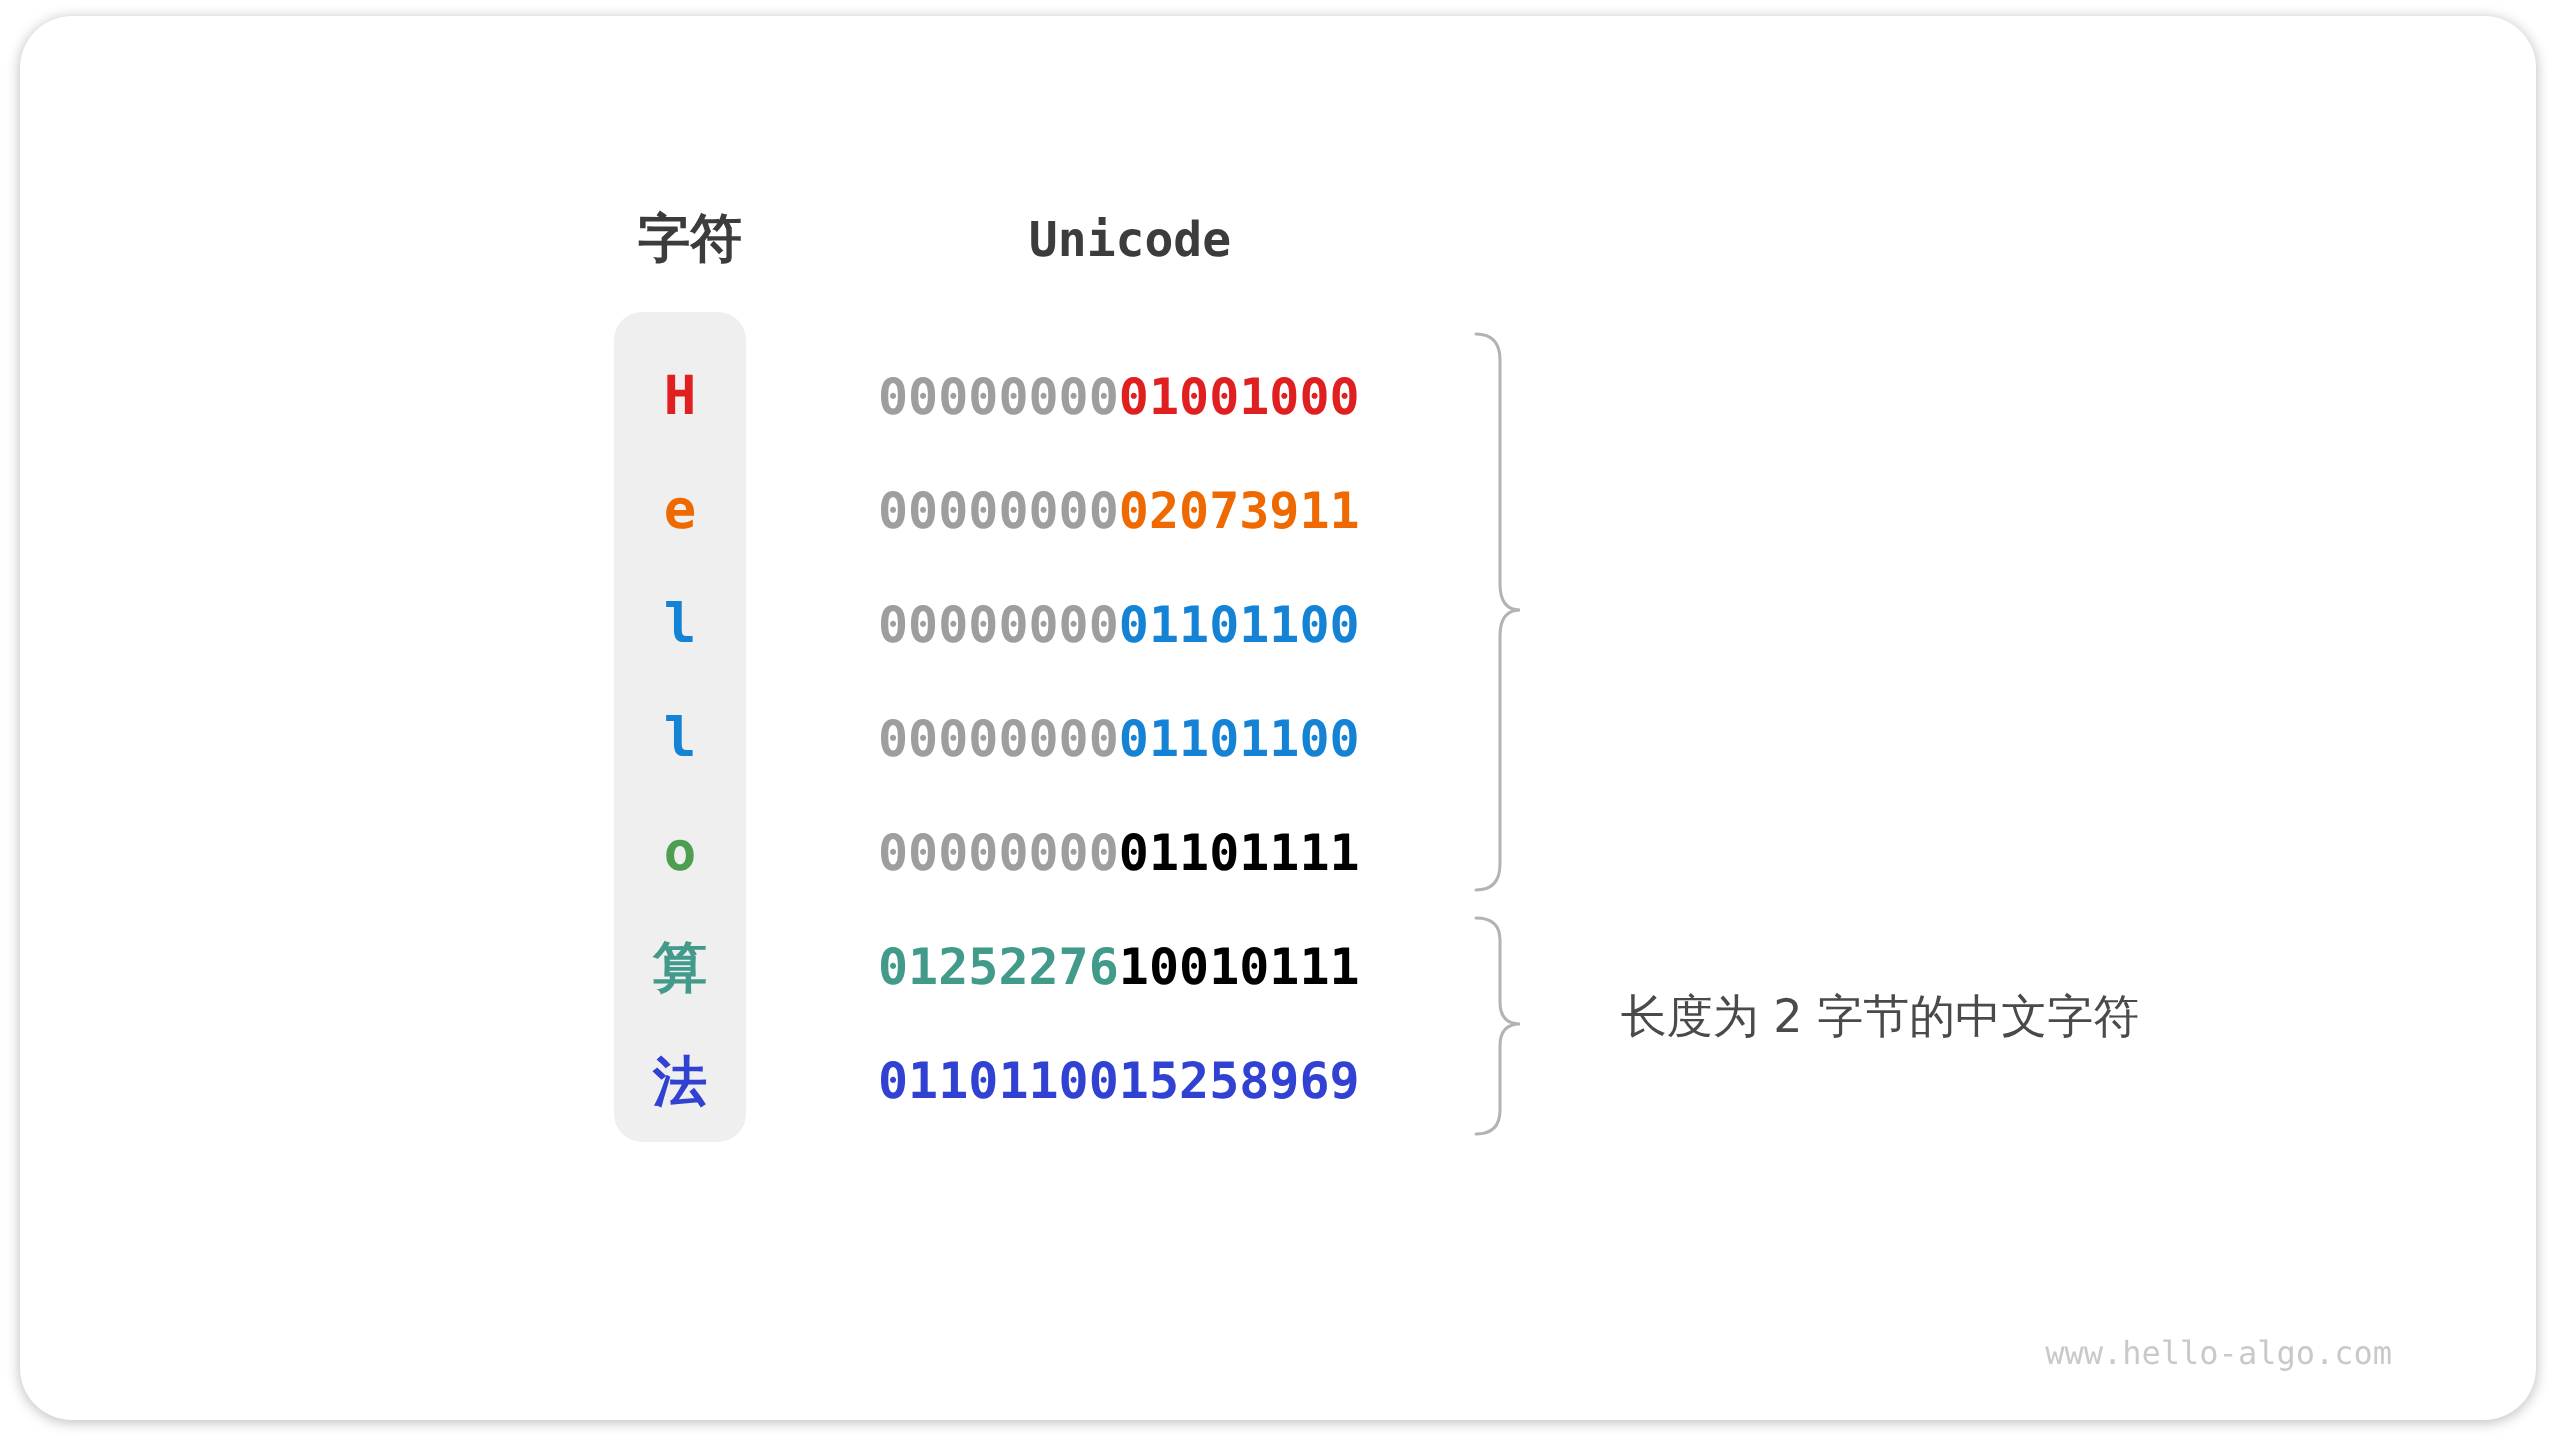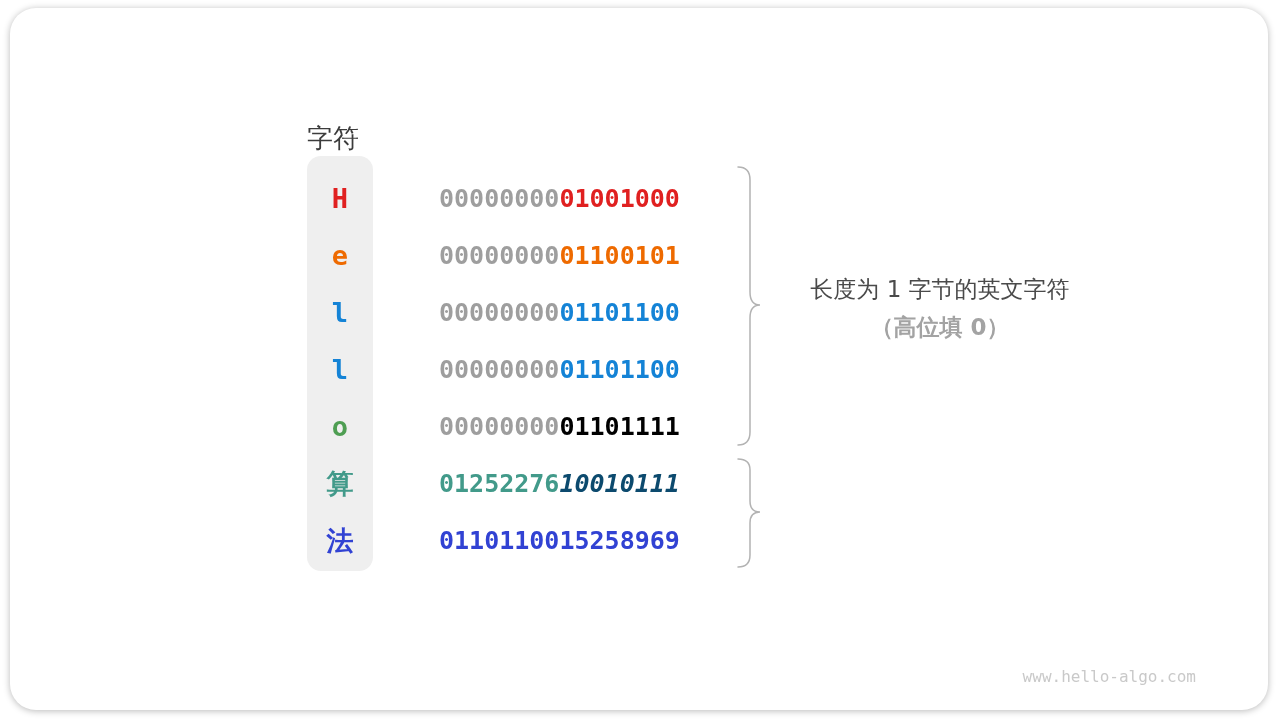--- a/index.html
+++ b/index.html
@@ -20,24 +20,25 @@
     left: 10px;
     top: 8px;
     width: 1258px;
     height: 702px;
     background: #ffffff;
     border-radius: 26px;
     box-shadow: 0 1px 7px rgba(0,0,0,0.28);
   }
   .col-header {
     position: absolute;
-    top: 114px;
+    top: 96px;
     height: 32px;
     line-height: 32px;
-    font-weight: normal;
+    text-align: center;
+    font-weight: bold;
     color: var(--header-text, #3c3c3c);
   }
   .col-header.char {
     left: 297px;
     width: 76px;
     font-size: 26px;
     font-family: "DejaVu Sans", sans-serif;
   }
   .col-header.unicode {
     left: 419px;
@@ -115,37 +116,38 @@
   }
 </style>
 </head>
 <body>
 
 <div class="canvas">
   <div class="card">
 
     <div class="col-header char">字符</div>
 
+    <div class="col-header unicode">Unicode</div>
 
     <div class="char-col-bg"></div>
 
     <div id="rows">
   <div class="row" style="top: 162px;">
     <div class="char-cell" style="color: rgb(224, 32, 32);">H</div>
     <div class="bits-cell">
       <span class="byte high" style="color: rgb(158, 158, 158);">00000000</span>
       <span class="byte low" style="color: rgb(224, 32, 32);">01001000</span>
     </div>
   </div>
 
   <div class="row" style="top: 219px;">
     <div class="char-cell" style="color: rgb(238, 106, 0);">e</div>
     <div class="bits-cell">
       <span class="byte high" style="color: rgb(158, 158, 158);">00000000</span>
-      <span class="byte low" style="color: rgb(238, 106, 0);">01100101</span>
+      <span class="byte low" style="color: rgb(238, 106, 0);">02073911</span>
     </div>
   </div>
 
   <div class="row" style="top: 276px;">
     <div class="char-cell" style="color: rgb(20, 131, 214);">l</div>
     <div class="bits-cell">
       <span class="byte high" style="color: rgb(158, 158, 158);">00000000</span>
       <span class="byte low" style="color: rgb(20, 131, 214);">01101100</span>
     </div>
   </div>
@@ -163,42 +165,41 @@
     <div class="bits-cell">
       <span class="byte high" style="color: rgb(158, 158, 158);">00000000</span>
       <span class="byte low" style="color: #000000;">01101111</span>
     </div>
   </div>
 
   <div class="row" style="top: 447px;">
     <div class="char-cell" style="color: rgb(66, 154, 138);">算</div>
     <div class="bits-cell">
       <span class="byte high" style="color: rgb(66, 154, 138);">01252276</span>
-      <span class="byte low" style="color: #0c4a6e; font-style: italic;">10010111</span>
+      <span class="byte low" style="color: #000000;">10010111</span>
     </div>
   </div>
 
   <div class="row" style="top: 504px;">
     <div class="char-cell" style="color: rgb(49, 66, 211);">法</div>
     <div class="bits-cell">
       <span class="byte high" style="color: rgb(49, 66, 211);">01101100</span>
       <span class="byte low" style="color: rgb(49, 66, 211);">15258969</span>
     </div>
   </div>
 </div>
 
     <svg class="brace" style="left:724px; top:158px;" width="28" height="280" viewBox="0 0 28 280">
       <path d="M4,1 Q16,1 16,14 L16,126 Q16,139 26,139 Q16,139 16,152 L16,266 Q16,279 4,279" fill="none" stroke="currentColor" stroke-width="1.5" stroke-linecap="round"></path>
     </svg>
 
     <svg class="brace" style="left:724px; top:450px;" width="28" height="110" viewBox="0 0 28 110">
       <path d="M4,1 Q16,1 16,12 L16,43 Q16,54 26,54 Q16,54 16,65 L16,97 Q16,109 4,109" fill="none" stroke="currentColor" stroke-width="1.5" stroke-linecap="round"></path>
     </svg>
 
-    <div class="annotation" style="top:266px;">
-      <div class="line-primary">长度为 1 字节的英文字符</div>
-      <div class="line-secondary">（高位填 0）</div>
-    </div>
-
+
+    <div class="annotation" style="top:486px;">
+      <div class="line-primary">长度为 2 字节的中文字符</div>
+    </div>
 
     <div class="watermark">www.hello-algo.com</div>
   </div>
 </div>
 
 </body></html>

